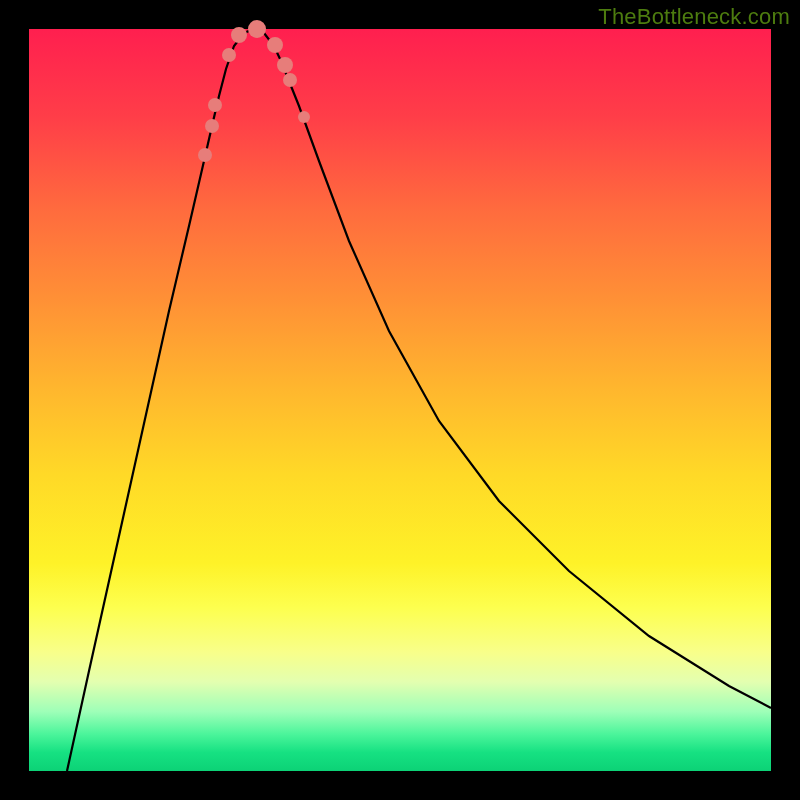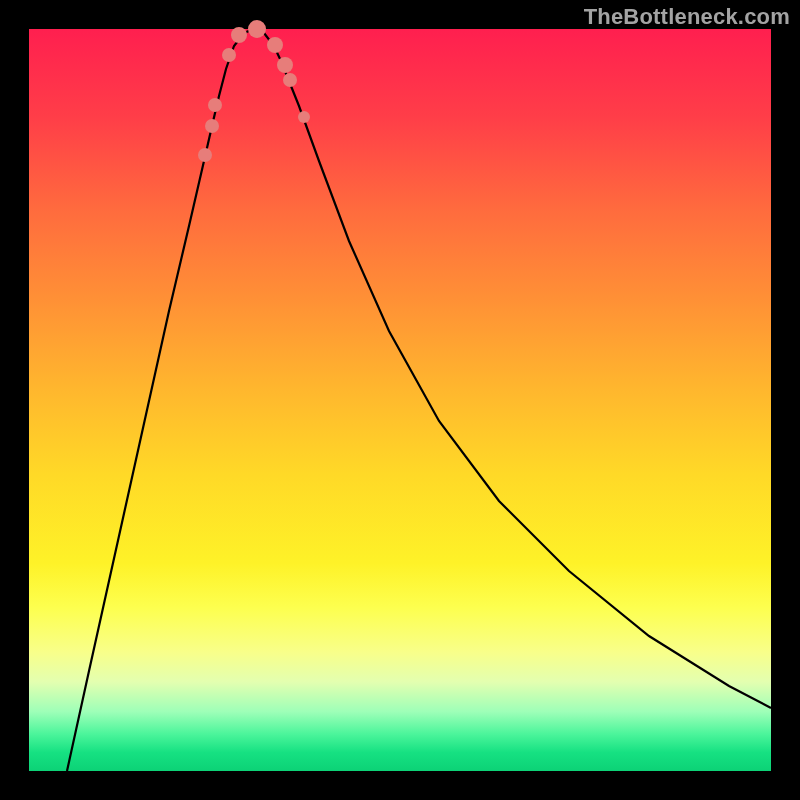--- a/index.html
+++ b/index.html
@@ -40,23 +40,23 @@
       #9effb8 92%,
       #4cf59b 95%,
       #16e182 97.5%,
       #0cd276 100%
     );
   }
   .watermark {
     position: absolute;
     top: 4px;
     right: 10px;
-    color: #a3a3a3;
+    color: #4d7c0f;
     font-size: 22px;
-    font-weight: 700;
+    font-weight: 400;
     letter-spacing: 0.2px;
   }
   svg.curve {
     position: absolute;
     left: 0;
     top: 0;
     width: 742px;
     height: 742px;
     overflow: visible;
   }

